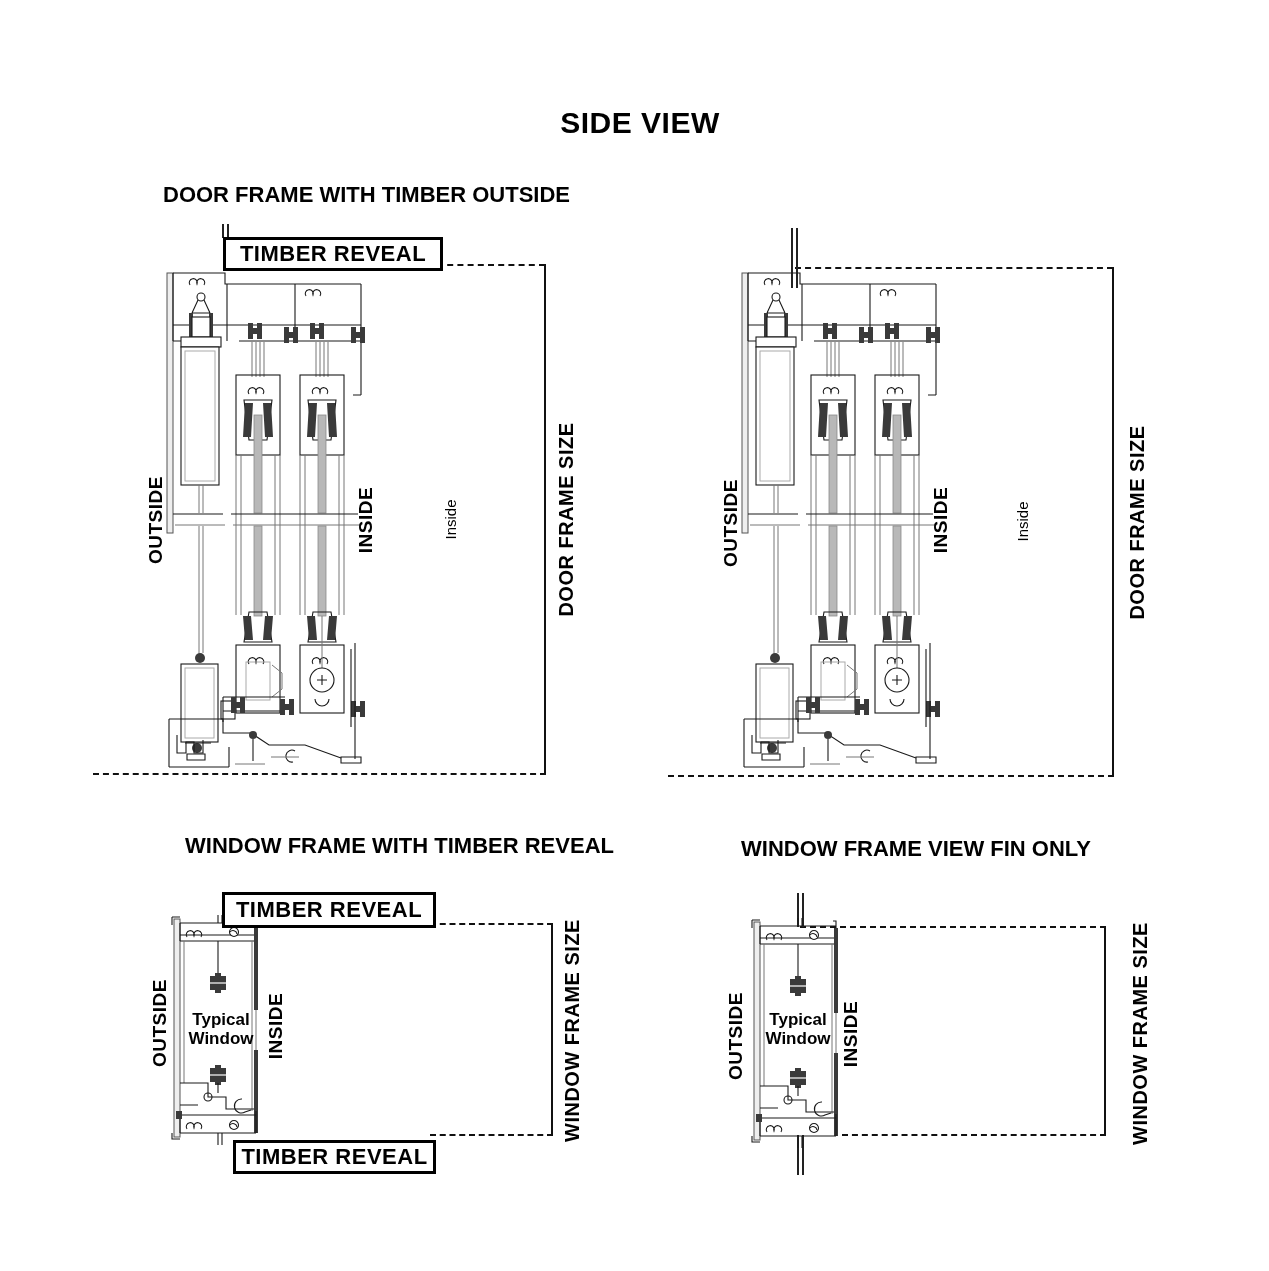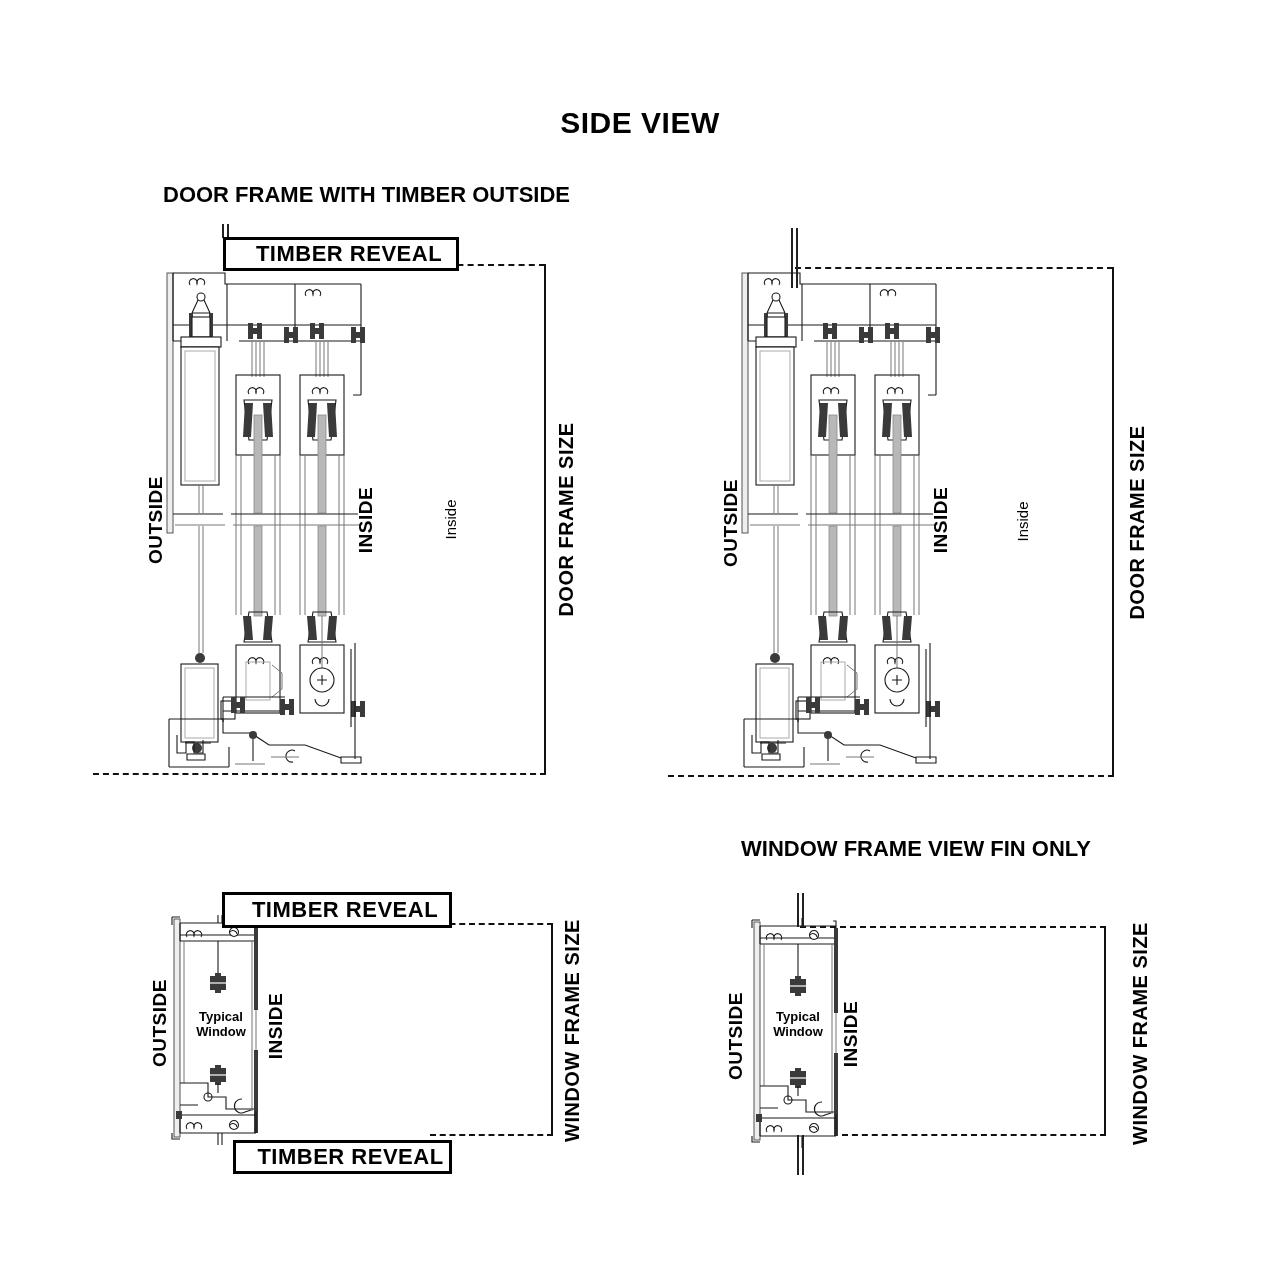--- a/index.html
+++ b/index.html
@@ -3,29 +3,29 @@
 <meta charset="utf-8">
 <style>
   html,body{margin:0;padding:0;background:#fff;}
   #page{position:relative;width:1269px;height:1271px;background:#fff;overflow:hidden;
         font-family:"Liberation Sans",sans-serif;color:#000;margin-top:22px;}
   .abs{position:absolute;}
   .h1{font-size:30px;font-weight:bold;letter-spacing:.5px;text-align:center;}
   .h2{font-size:22px;font-weight:bold;text-align:center;white-space:nowrap;}
   .tr-box{position:absolute;border:3px solid #000;background:#fff;display:flex;
           align-items:center;justify-content:center;font-size:22px;font-weight:bold;
-          letter-spacing:.5px;z-index:6;padding-left:16px;}
+          letter-spacing:.5px;z-index:6;}
   .vlabel{position:absolute;width:260px;text-align:center;transform:rotate(-90deg);
           font-weight:bold;font-size:19px;letter-spacing:.5px;white-space:nowrap;z-index:5;}
   .vlabel.dim{font-size:20px;}
   .vlabel.small{font-weight:normal;font-size:15px;letter-spacing:0;}
   .dash{position:absolute;height:0;border-top:2px dashed #111;z-index:2;}
   .vline{position:absolute;width:0;border-left:2px solid #111;z-index:2;}
   .fin{position:absolute;width:3px;border-left:2px solid #222;border-right:2px solid #222;z-index:3;}
-  .typwin{position:absolute;width:90px;text-align:center;font-size:13px;font-weight:bold;
+  .typwin{position:absolute;width:90px;text-align:center;font-size:17px;font-weight:bold;
           line-height:1.12;z-index:5;}
   svg.draw{position:absolute;z-index:4;}
   .ln{stroke:#1a1a1a;stroke-width:1.1;fill:none;}
   .md{stroke:#777;stroke-width:1;fill:none;}
   .lt2{stroke:#aaa;stroke-width:1;fill:none;}
   .wt{fill:#fff;stroke:#1a1a1a;stroke-width:1.1;}
   .lt{fill:#eee;stroke:#555;stroke-width:1;}
   .dkf{fill:#3a3a3a;stroke:none;}
   .glf{fill:#b8b8b8;stroke:#8a8a8a;stroke-width:.8;}
   .ln-r{stroke:#1a1a1a;stroke-width:1.1;fill:#fff;}
@@ -138,20 +138,21 @@
         <use href="#omg" x="28" y="209"></use>
           <use href="#spr" x="66" y="210"></use>
         <path class="ln" d="M50,218 V230 M54,218 V230"></path>
         <rect x="8" y="196" width="6" height="8" class="dkf"></rect>
       </g>
     </defs>
   </svg>
 
   <div class="abs h1" style="left:490px;top:84px;width:300px;">SIDE VIEW</div>
   <div class="abs h2" style="left:163px;top:160px;width:400px;">DOOR FRAME WITH TIMBER OUTSIDE</div>
+  <div class="abs h2" style="left:185px;top:811px;width:400px;">WINDOW FRAME WITH TIMBER REVEAL</div>
   <div class="abs h2" style="left:716px;top:814px;width:400px;">WINDOW FRAME VIEW FIN ONLY</div>
 
   <div class="dash" style="left:437px;top:242px;width:108px;"></div>
   <div class="vline" style="left:544px;top:242px;height:511px;"></div>
   <div class="dash" style="left:93px;top:751px;width:453px;"></div>
   <div class="fin" style="left:222px;top:202px;height:14px;"></div>
   <svg class="draw" style="left:165px;top:245px;" width="200" height="515" viewBox="0 0 200 515">
     <use href="#door-profile"></use>
   </svg>
   <div class="tr-box" style="left:223px;top:215px;width:214px;height:28px;">

